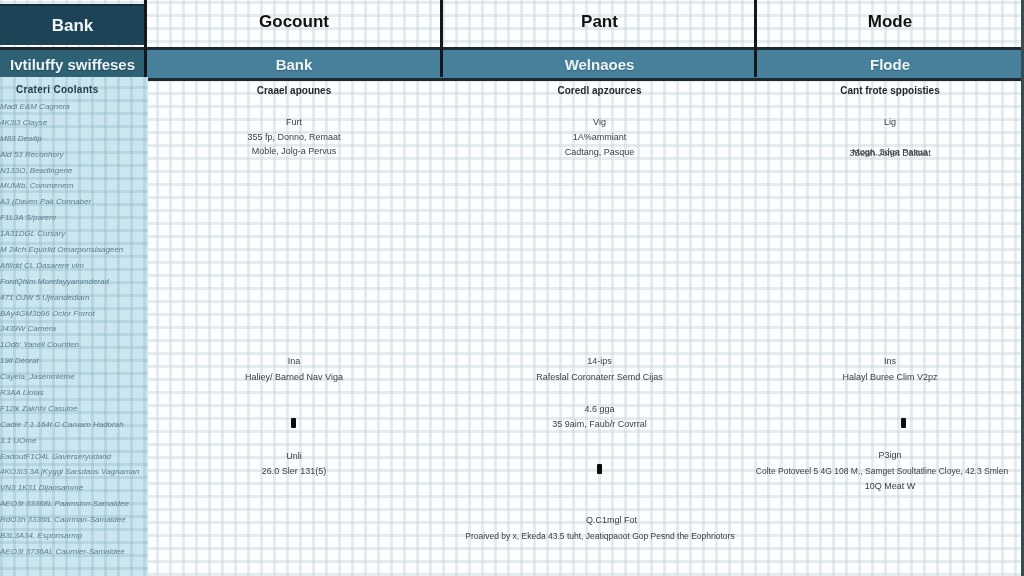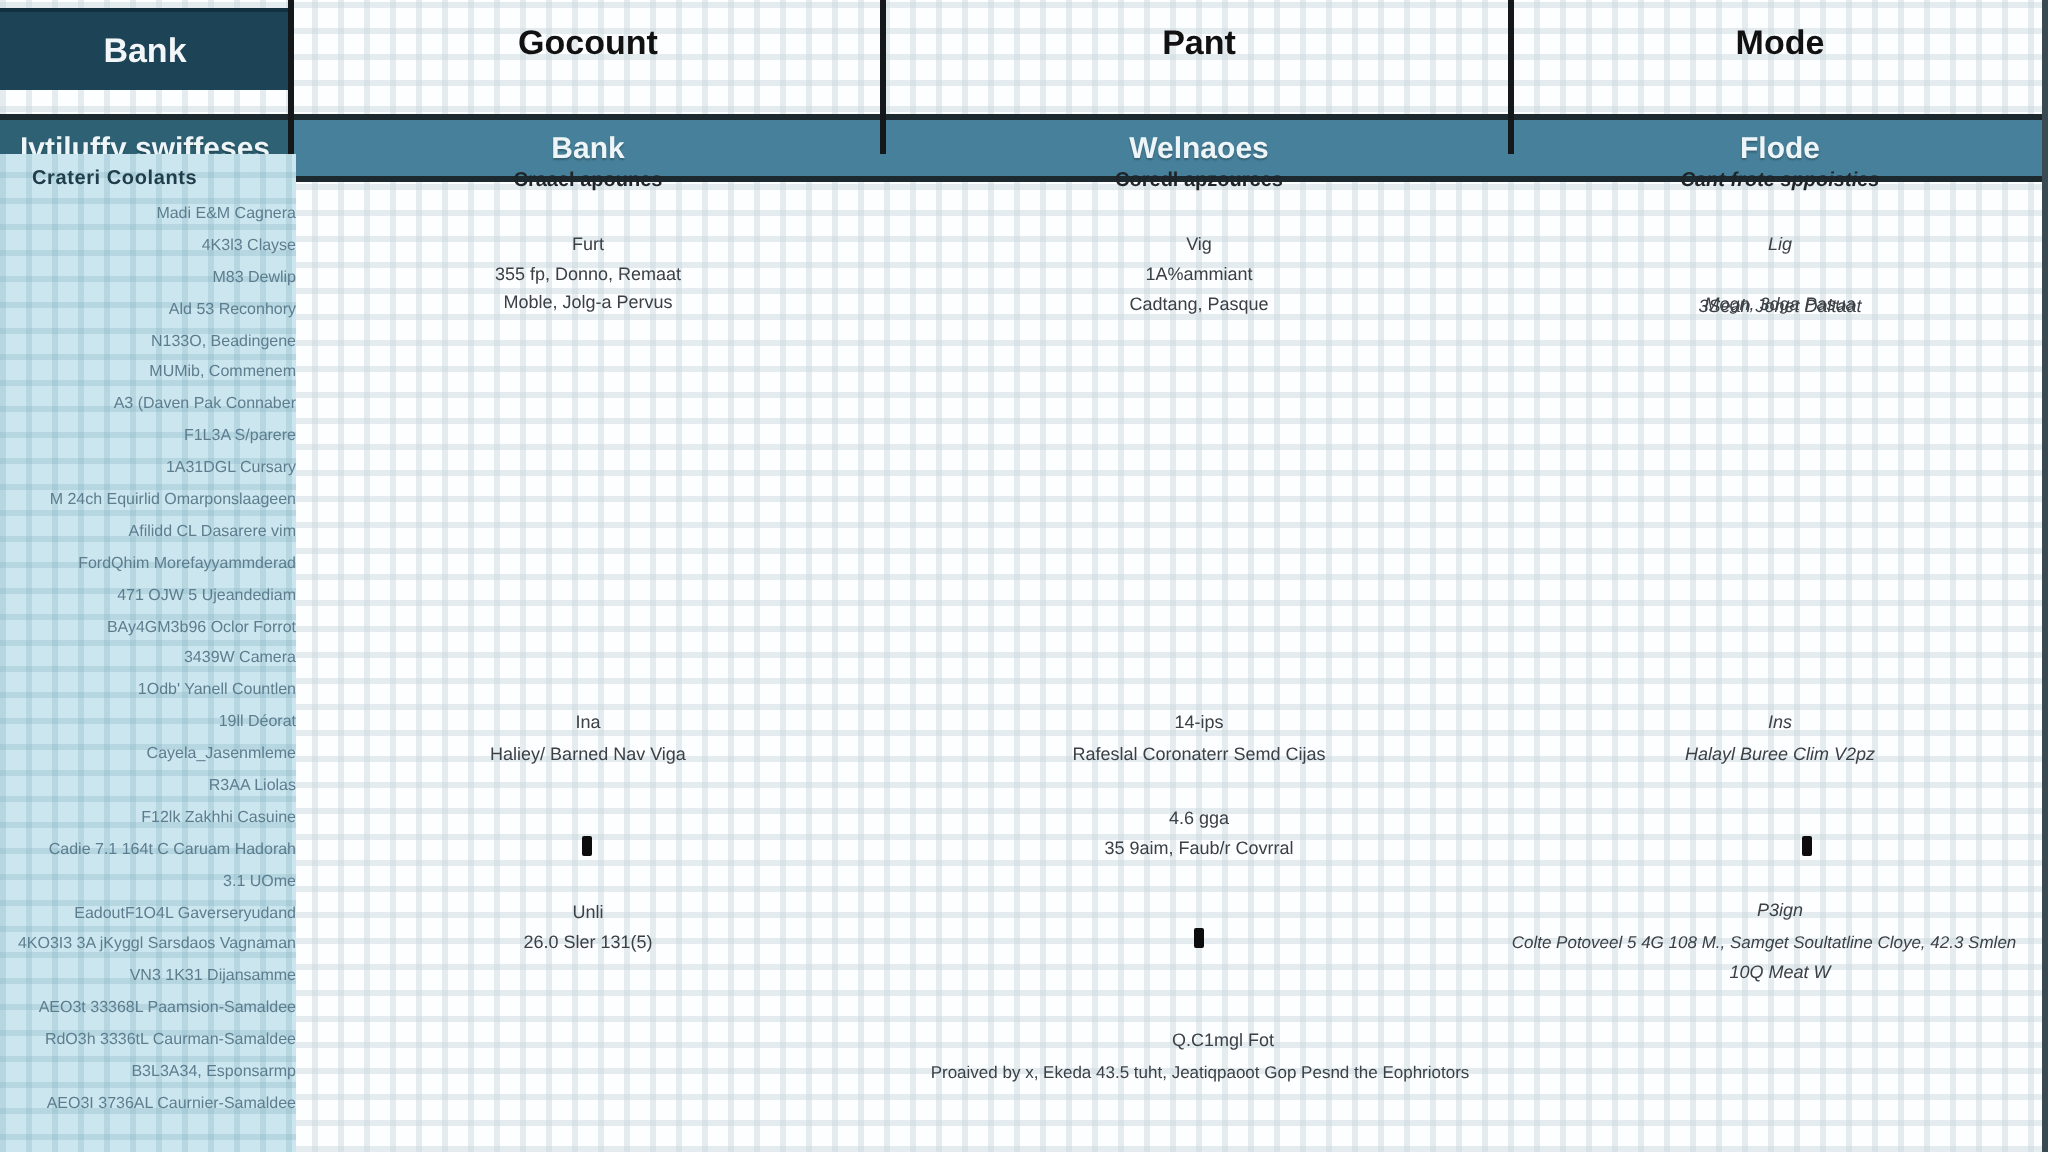--- a/index.html
+++ b/index.html
@@ -20,21 +20,21 @@
     position:absolute;top:0;height:43px;
     display:flex;align-items:center;justify-content:center;
     font-weight:bold;font-size:17px;color:#111;
   }
   #hdr-bank{
     left:0;width:145px;top:4px;height:39px;
     background:#1c4356;color:#f2f6f8;
     border-top:2px solid #12303f;
   }
   #hdr-row2{
-    position:absolute;left:0;top:57px;width:1024px;height:34px;
+    position:absolute;left:0;top:47px;width:1024px;height:34px;
     background:#47809a;
     border-top:3px solid #1c2a30;
     border-bottom:3px solid #1c2a30;
     box-sizing:border-box;
   }
   #hdr-row2-c1{
     position:absolute;left:0;top:0;width:145px;height:100%;
     background:#2d6173;
   }
   .hdr-row2-label{
@@ -55,36 +55,36 @@
   #sidebar-title{
     position:absolute;left:16px;top:7px;
     font-weight:bold;font-size:10px;color:#203d4b;
     letter-spacing:0.3px;
   }
   #sidebar-list{
     position:absolute;left:0;top:22px;width:148px;
   }
   .sidebar-item{
     height:15.9px;line-height:15.9px;
-    text-align:right;
-    font-size:8px;
+    text-align:left;
+    font-size:8px;font-style:italic;
     color:#5d7d8f;
     white-space:nowrap;overflow:hidden;
   }
   
   .bodytxt{
     position:absolute;
     text-align:center;
     font-size:9px;color:#3b4046;
     white-space:nowrap;
   }
   .subtitle{font-weight:bold;font-size:10px;color:#1f2428;}
   .col2{left:148px;width:292px;}
   .col3{left:443px;width:313px;}
-  .col4{left:756px;width:268px;font-style:italic;}
+  .col4{left:756px;width:268px;}
   .bullet{
     position:absolute;width:5px;height:10px;background:#0d0d0d;border-radius:1px;
   }
   .smalltxt{font-size:8.5px;}
 </style>
 </head>
 <body>
 
 <div id="screen">
 

